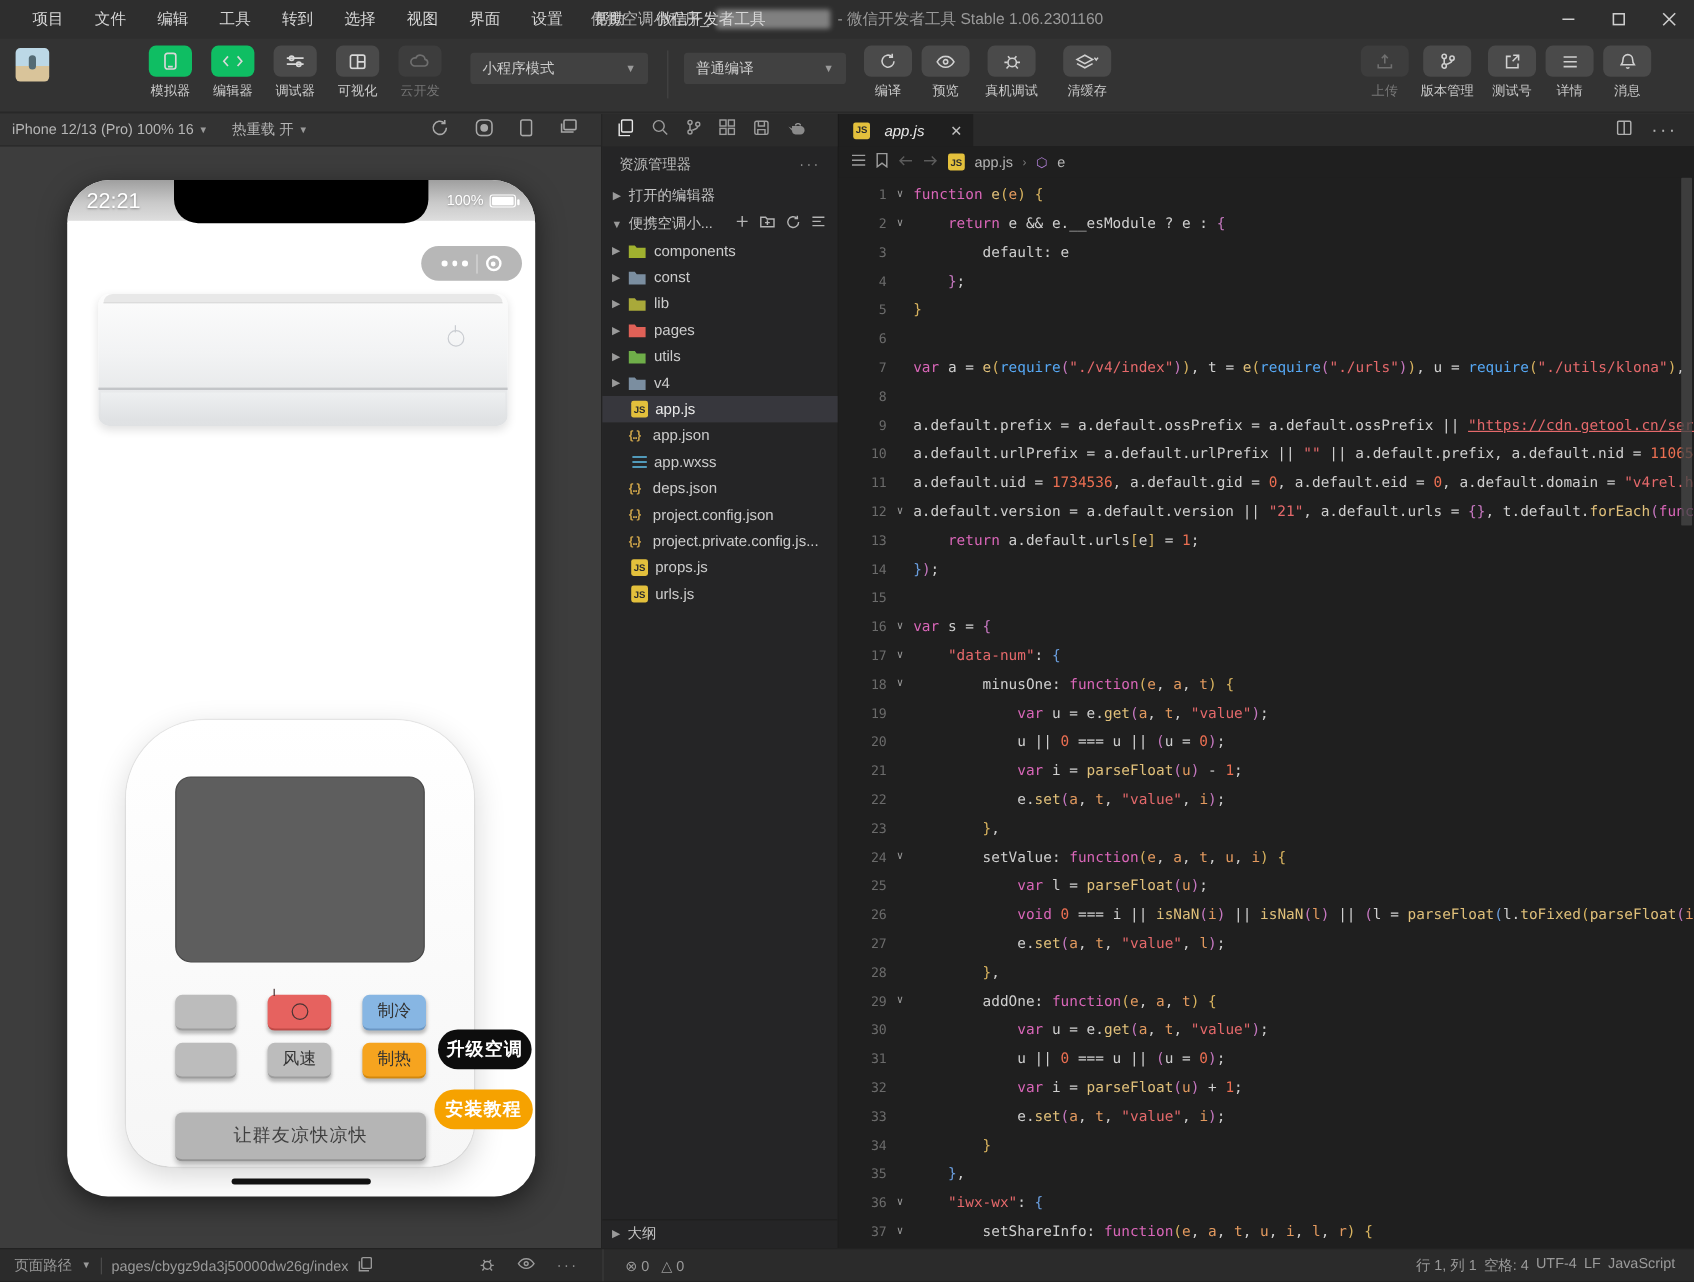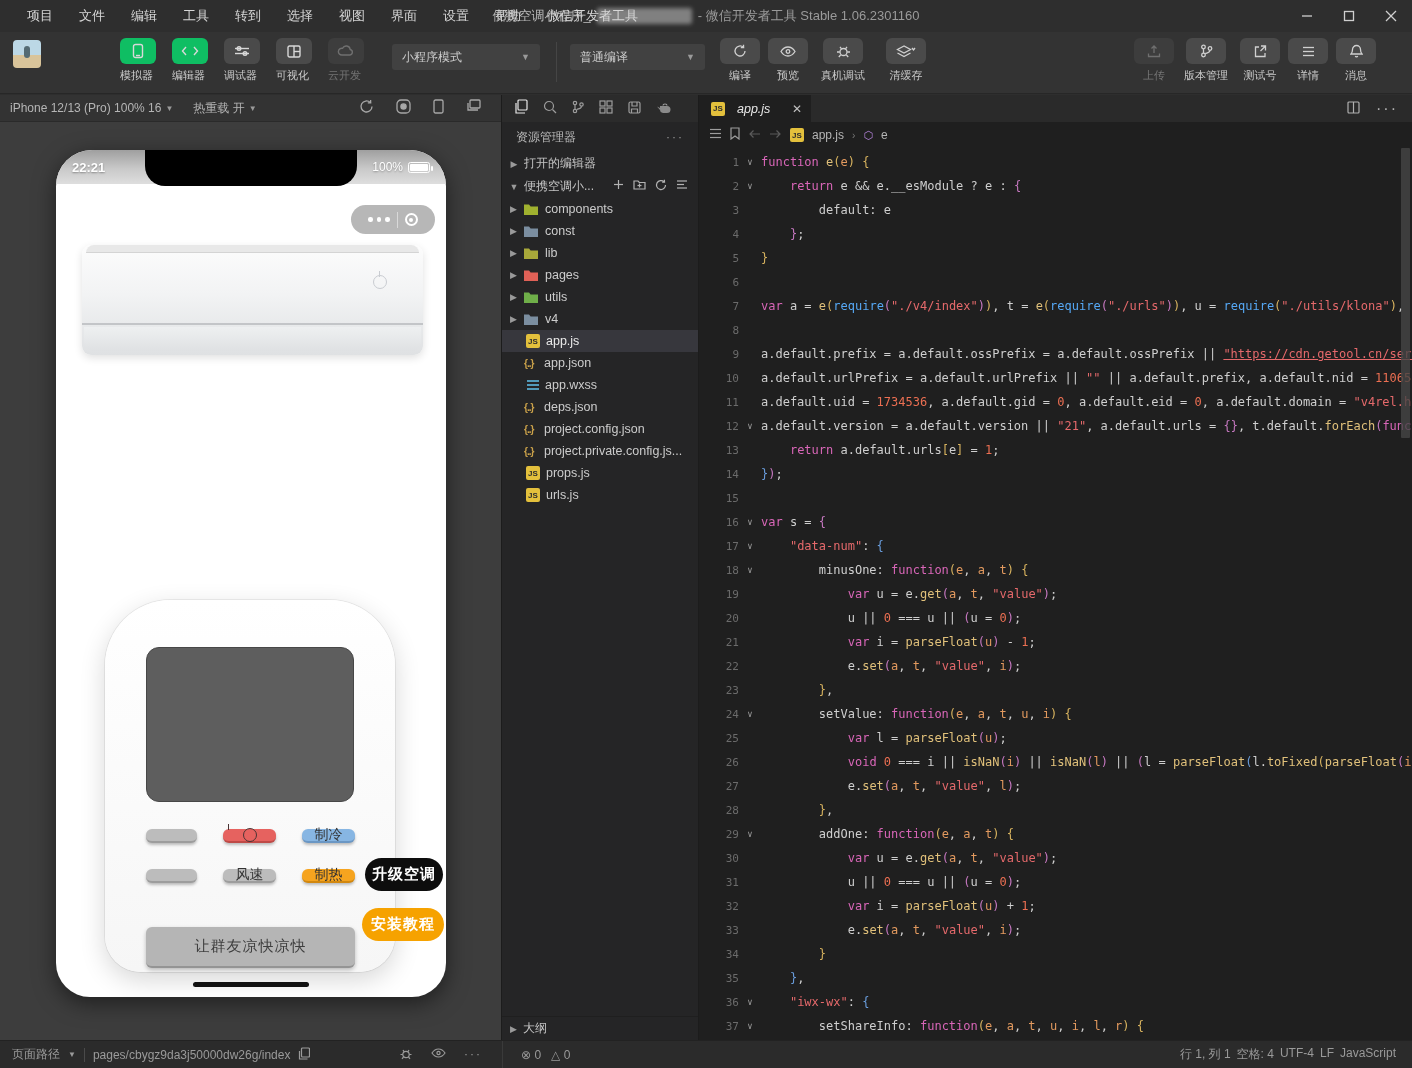--- a/index.html
+++ b/index.html
@@ -17,21 +17,21 @@
   .win-ctrls { position:absolute; right:0; top:0; height:32px; display:flex; z-index:3; }
   .win-ctrls .wc { width:42px; height:32px; display:flex; align-items:center; justify-content:center; }
   .win-ctrls svg { stroke:#cfcfcf; stroke-width:1.3; fill:none; }
 
   
   .toolbar { position:absolute; left:0; top:32px; right:0; height:62px; background:#333333; border-bottom:1px solid #272727; display:flex; align-items:center; }
   .avatar { position:absolute; left:13px; top:8px; width:28px; height:28px; border-radius:4px; overflow:hidden;
             background:linear-gradient(180deg,#bcd8e6 0 55%,#d9c49a 55% 100%); }
   .avatar::after{ content:""; position:absolute; left:11px; top:6px; width:6px; height:12px; background:#546b74; border-radius:3px; }
   .modes { position:absolute; left:120px; top:6px; display:flex; gap:8px; }
-  .mode-btn { width:44px; display:flex; flex-direction:column; align-items:flex-start; gap:4px; }
+  .mode-btn { width:44px; display:flex; flex-direction:column; align-items:center; gap:4px; }
   .mode-ic { width:36px; height:26px; border-radius:6px; background:#4a4a4a; display:flex; align-items:center; justify-content:center; }
   .mode-ic svg { stroke:#d8d8d8; fill:none; stroke-width:1.4; }
   .mode-ic.green { background:#0fbe63; }
   .mode-ic.dim { background:#3d3d3d; } .mode-ic.dim svg { stroke:#6f6f6f; }
   .mode-lb { font-size:11px; color:#cccccc; white-space:nowrap; }
   .mode-lb.dim { color:#737373; }
   .dd { position:absolute; top:12px; height:26px; background:#414141; border-radius:3px; display:flex; align-items:center; padding:0 10px; font-size:12px; color:#cccccc; }
   .dd .caret { margin-left:auto; color:#9a9a9a; font-size:9px; padding-left:10px; }
   .vsep { position:absolute; top:10px; width:1px; height:40px; background:#454545; }
   .tb-act { position:absolute; top:6px; width:52px; display:flex; flex-direction:column; align-items:center; gap:4px; }
@@ -45,21 +45,21 @@
   .sim-col { width:502px; background:#3d3d3d; position:relative; border-right:1px solid #1c1c1c; }
   .sim-toolbar { height:27px; background:#333333; border-bottom:1px solid #2a2a2a; display:flex; align-items:center; font-size:12px; color:#b5b5b5; padding:0 10px; gap:6px; }
   .sim-toolbar .sel { display:flex; align-items:center; gap:4px; }
   .sim-toolbar .tri { font-size:8px; color:#9a9a9a; }
   .simicons { margin-left:auto; display:flex; gap:22px; padding-right:10px; }
   .simicons svg { stroke:#a8a8a8; fill:none; stroke-width:1.3; }
 
   
   .phone { position:absolute; left:56px; top:55px; width:390px; height:847px; background:#ffffff; border-radius:36px 36px 34px 34px; box-shadow:0 6px 22px rgba(0,0,0,.5); overflow:hidden; }
   .p-status { position:absolute; left:0; top:0; right:0; height:34px; background:linear-gradient(180deg,#9f9f9f,#c9c9c9 55%,#dedede); display:flex; align-items:center; justify-content:space-between; padding:0 16px; }
-  .p-time { font-size:13px; color:#ffffff; text-shadow:0 1px 2px rgba(0,0,0,.35); font-weight:bold; }
+  .p-time { font-size:18px; color:#ffffff; text-shadow:0 1px 2px rgba(0,0,0,.35); font-weight:normal; }
   .p-batt { display:flex; align-items:center; gap:5px; }
   .p-batt .pct { font-size:12px; color:#fff; text-shadow:0 1px 2px rgba(0,0,0,.3); }
   .batt { position:relative; width:22px; height:11px; border:1px solid #fff; border-radius:2.5px; }
   .batt::before { content:""; position:absolute; inset:1px; background:#fff; border-radius:1px; }
   .batt::after { content:""; position:absolute; right:-4px; top:3px; width:2.5px; height:5px; background:#fff; border-radius:1px; }
   .notch { position:absolute; left:89px; top:0; width:212px; height:36px; background:#000; border-radius:0 0 20px 20px; }
   .capsule { position:absolute; right:11px; top:55px; width:84px; height:29px; background:#b7b7b7; border-radius:15px; display:flex; align-items:center; justify-content:center; gap:7px; }
   .capsule .dots { display:flex; gap:4px; } .capsule .dots i { width:4.5px; height:4.5px; border-radius:50%; background:#fff; }
   .capsule .bar { width:1px; height:16px; background:#d9d9d9; }
   .capsule .ring { width:13px; height:13px; border:2px solid #fff; border-radius:50%; position:relative; }
@@ -72,21 +72,21 @@
   .pwr { width:14px; height:14px; border:1.6px solid #c9ccd1; border-radius:50%; position:absolute; }
   .pwr::after { content:""; position:absolute; left:4.6px; top:-5px; width:1.7px; height:6px; background:#c9ccd1; }
   .ac .pwr { right:36px; top:30px; }
 
   .remote { position:absolute; left:49px; top:450px; width:290px; height:372px; border-radius:66px 66px 36px 36px; background:linear-gradient(180deg,#ffffff,#f6f6f6); box-shadow:0 8px 26px rgba(0,0,0,.16), 0 0 0 1px #efefef; }
   .rscreen { position:absolute; left:41px; top:47px; width:208px; height:155px; background:#5e5e5e; border-radius:13px; border:1px solid #474747; display:grid; grid-template-columns:64px 1fr; grid-template-rows:30px 1fr 32px; overflow:hidden; }
   .rscreen .cell { border:0 solid #3e3e3e; }
   .rs-top { grid-column:1/3; border-bottom-width:1.5px; }
   .rs-left { border-right-width:1.5px; }
   .rs-bottom { grid-column:1/3; border-top-width:1.5px; }
-  .rbtn { position:absolute; height:14px; border-radius:6px; display:flex; align-items:center; justify-content:center; font-size:14px; color:#333; box-shadow:0 2px 3px rgba(0,0,0,.25); }
+  .rbtn { position:absolute; height:30px; border-radius:6px; display:flex; align-items:center; justify-content:center; font-size:14px; color:#333; box-shadow:0 2px 3px rgba(0,0,0,.25); }
   .rbtn.gray { background:#bcbcbc; border-bottom:2px solid #9d9d9d; }
   .rbtn.red { background:#e6625f; border-bottom:2px solid #bf4a47; }
   .rbtn.blue { background:#87b6e3; border-bottom:2px solid #6b97c4; }
   .rbtn.orange { background:#f6a41f; border-bottom:2px solid #d2880f;align-items:center; }
   .rbtn .pwr { position:static; border-color:#4a3434; } .rbtn .pwr::after { background:#4a3434; }
   .rbig { position:absolute; left:41px; top:327px; width:209px; height:41px; background:#b5b5b5; border-bottom:2px solid #949494; border-radius:6px; display:flex; align-items:center; justify-content:center; font-size:15px; color:#3f3f3f; letter-spacing:1px; box-shadow:0 2px 4px rgba(0,0,0,.25); }
   .homebar { position:absolute; left:137px; top:832px; width:116px; height:5px; background:#111; border-radius:3px; }
   .badge { position:absolute; height:33px; display:flex; align-items:center; justify-content:center; color:#fff; font-weight:bold; font-size:15px; border-radius:17px; letter-spacing:1px; }
   .badge.up { left:309px; top:708px; width:78px; }
   .badge.inst { left:306px; top:758px; width:82px; }

